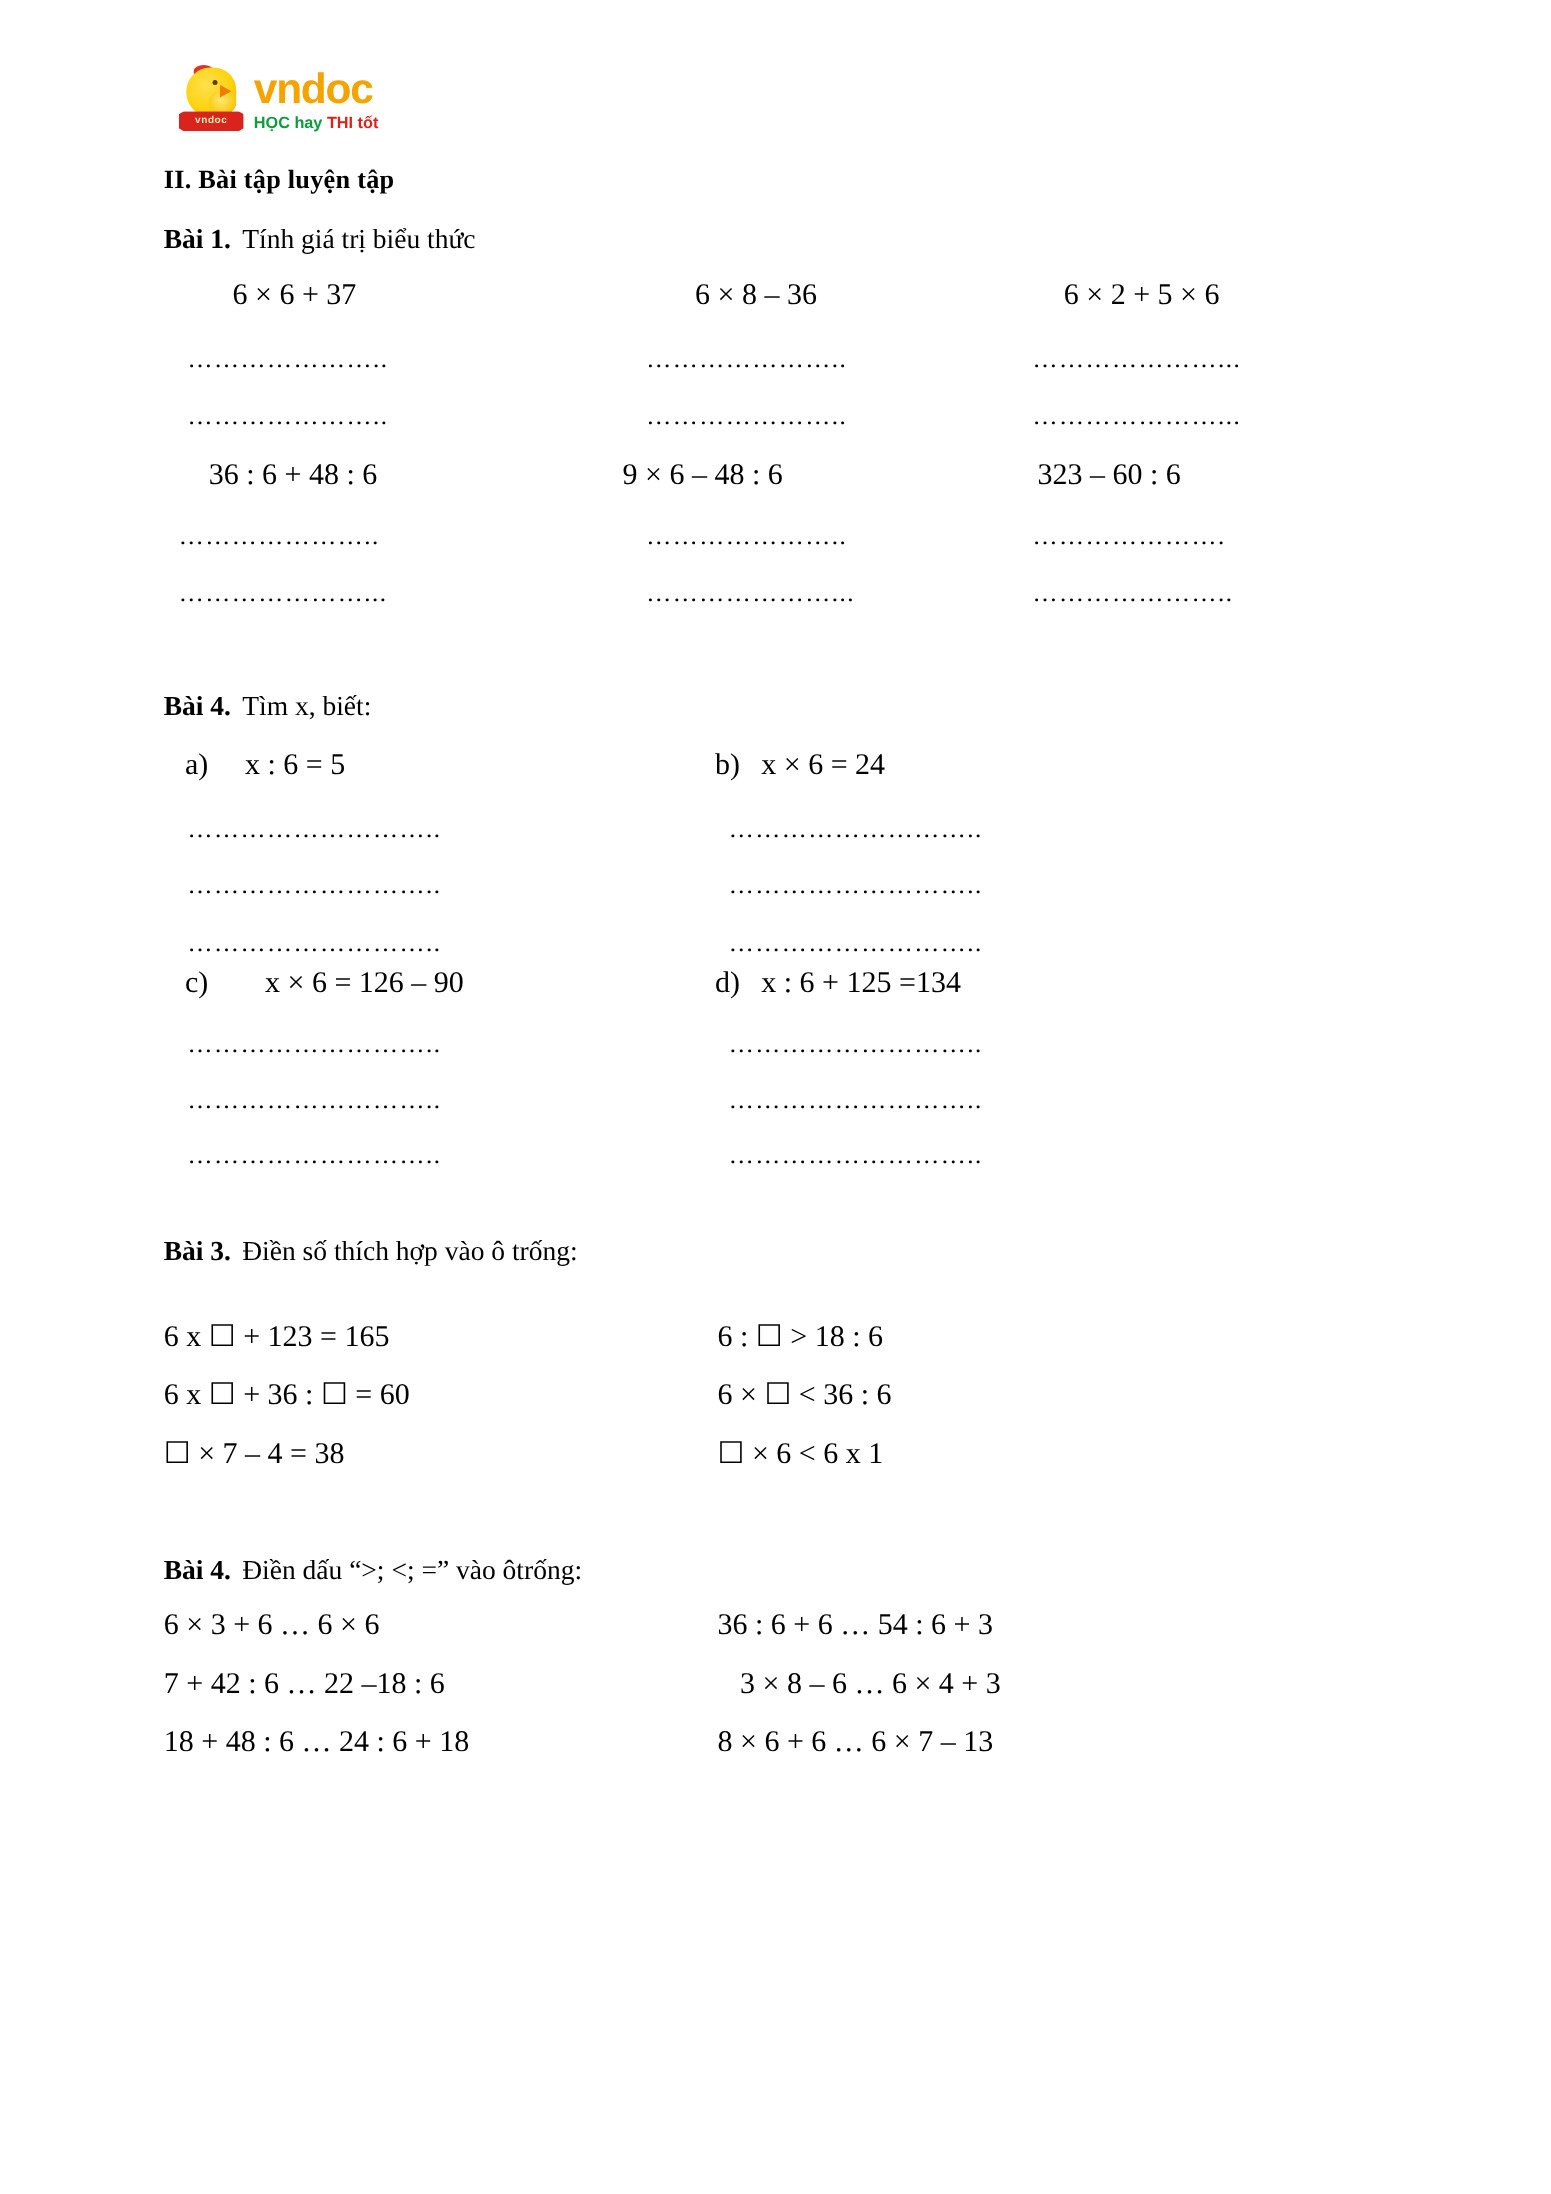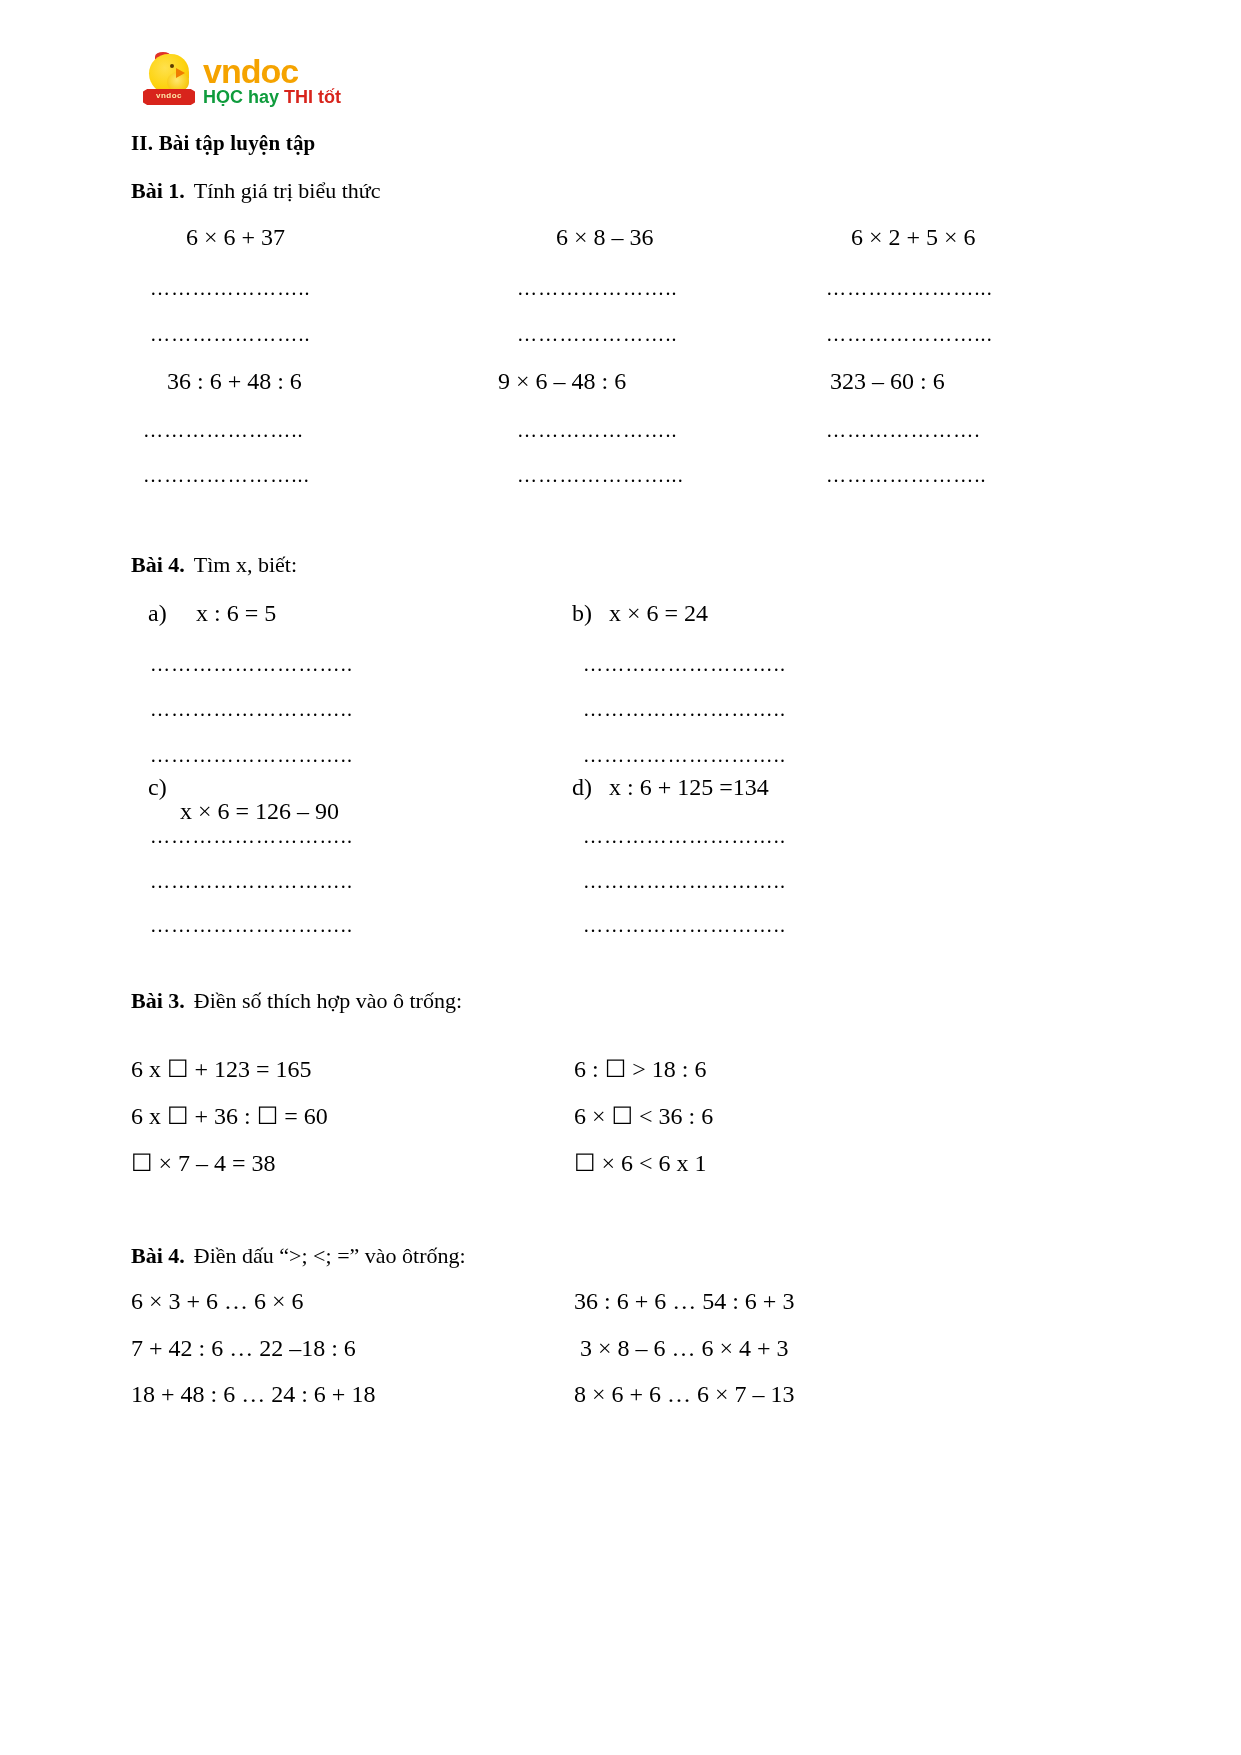--- a/index.html
+++ b/index.html
@@ -113,21 +113,21 @@
   .logo-word {
     font-family: "Liberation Sans", sans-serif;
     font-size: 34px;
     font-weight: bold;
     color: #f5a300;
     letter-spacing: -1px;
     line-height: 34px;
   }
   .logo-tag {
     font-family: "Liberation Sans", sans-serif;
-    font-size: 18px;
+    font-size: 13px;
     font-weight: bold;
     line-height: 15px;
     margin-top: 2px;
     white-space: nowrap;
   }
   .logo-tag .g { color: #0f9c3d; }
   .logo-tag .r { color: #d8241c; }
 
   
   .h-section {
@@ -271,21 +271,21 @@
     <span class="dots" style="left:150px;">………………………..</span>
     <span class="dots" style="left:583px;">………………………..</span>
   </div>
   <div class="row" style="top:755px;">
     <span class="dots" style="left:150px;">………………………..</span>
     <span class="dots" style="left:583px;">………………………..</span>
   </div>
 
   <div class="row" style="top:787px;">
     <span class="cell" style="left:148px;">c)</span>
-    <span class="cell" style="left:180px;margin-top:24px;">x × 6 = 126 – 90</span>
+    <span class="cell" style="left:212px;">x × 6 = 126 – 90</span>
     <span class="cell" style="left:572px;">d)</span>
     <span class="cell" style="left:609px;">x : 6 + 125 =134</span>
   </div>
 
   <div class="row" style="top:836px;">
     <span class="dots" style="left:150px;">………………………..</span>
     <span class="dots" style="left:583px;">………………………..</span>
   </div>
   <div class="row" style="top:881px;">
     <span class="dots" style="left:150px;">………………………..</span>
@@ -316,21 +316,21 @@
   <div class="q-head" style="top:1243px;">
     <span class="lbl">Bài 4.</span><span>Điền dấu “&gt;; &lt;; =” vào ôtrống:</span>
   </div>
 
   <div class="row" style="top:1301px;">
     <span class="cell" style="left:131px;">6 × 3 + 6 … 6  × 6</span>
     <span class="cell" style="left:574px;text-align:right;">36 : 6 + 6 … 54 : 6 + 3</span>
   </div>
   <div class="row" style="top:1348px;">
     <span class="cell" style="left:131px;">7 + 42 : 6 … 22 –18 : 6</span>
-    <span class="cell" style="left:580px;">3 × 8 – 6 … 6 × 4 + 3</span>
+    <span class="cell" style="left:592px;">3 × 8 – 6 … 6 × 4 + 3</span>
   </div>
   <div class="row" style="top:1394px;">
     <span class="cell" style="left:131px;">18 + 48 : 6 … 24 : 6 + 18</span>
     <span class="cell" style="left:574px;">8 × 6 + 6 … 6 × 7 – 13</span>
   </div>
 
 
 </div>
 
 </body></html>

